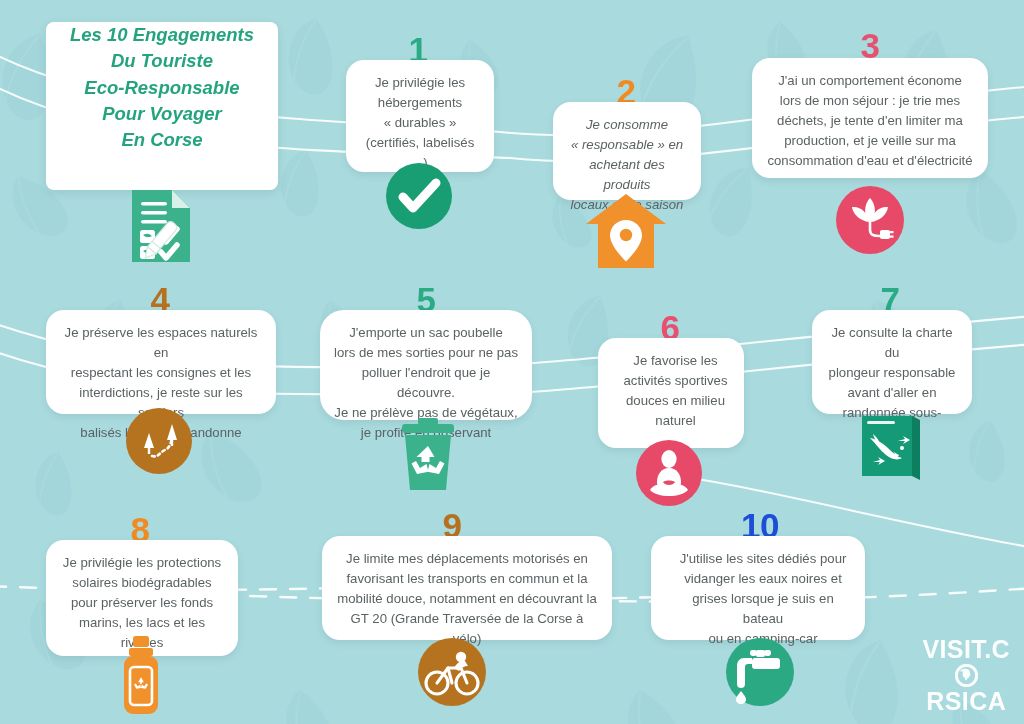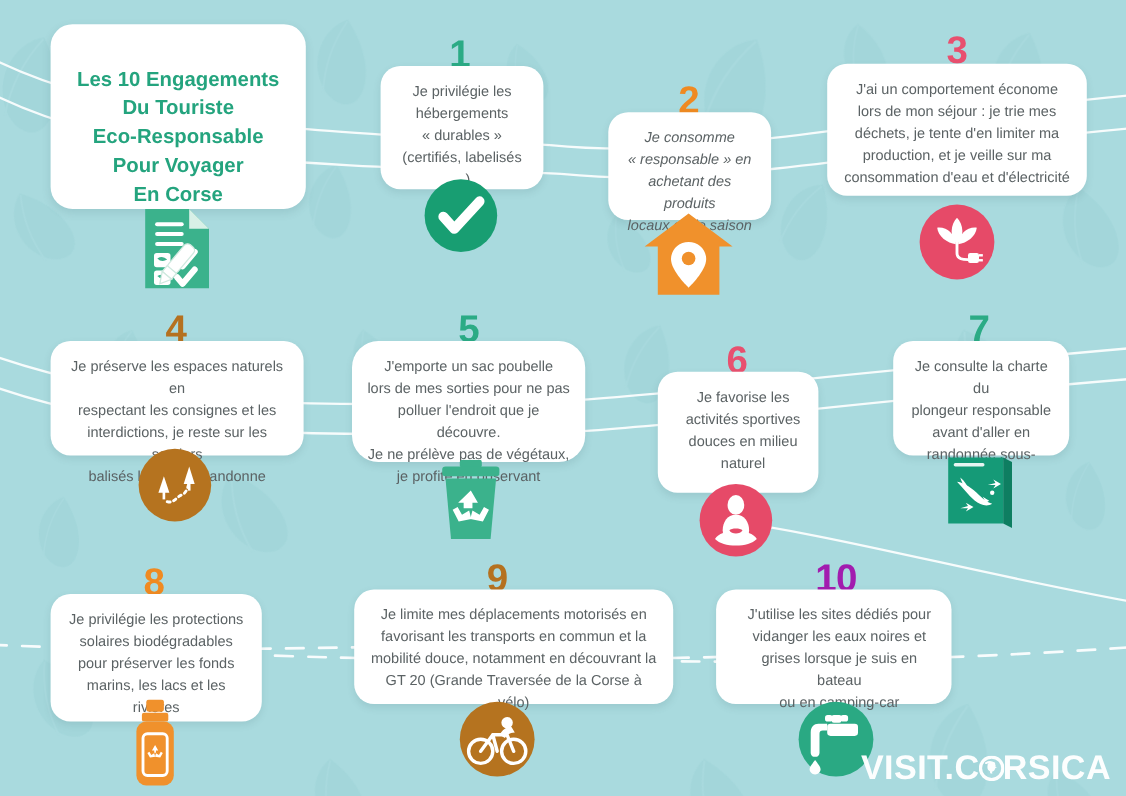--- a/index.html
+++ b/index.html
@@ -62,26 +62,27 @@
     display: flex;
     align-items: center;
     justify-content: center;
   }
   
   #title-card {
     position: absolute;
     left: 46px; top: 22px;
     width: 232px; height: 168px;
     background: #ffffff;
-    border-radius: 20px;
+    border-radius: 8px;
     box-shadow: 0 3px 8px rgba(60,100,105,0.14);
     display: flex;
-    align-items: flex-end;
+    align-items: flex-start;
     justify-content: center;
     text-align: center;
+    font-style: italic;
   }
   #title-text {
     font-size: 18.5px;
     font-weight: bold;
     line-height: 1.42;
     color: #24a47e;
     white-space: pre-line;
     font-family: "Liberation Sans", sans-serif;
   }
   #title-icon {
@@ -89,25 +90,26 @@
     left: 128px; top: 186px;
     width: 74px; height: 80px;
   }
   
   #logo {
     position: absolute;
     right: 14px; bottom: 8px;
     display: flex;
     align-items: center;
     color: #ffffff;
-    font-size: 31px;
+    font-size: 25px;
     font-weight: bold;
     letter-spacing: 0.4px;
     font-family: "Liberation Sans", sans-serif;
     opacity: 0.97;
+    flex-direction: column;
   }
 </style>
 </head>
 <body>
 
 <div id="stage">
 
   <svg id="bg-leaves" viewBox="0 0 1024 724">
     <defs>
       <g id="leafShape">
@@ -357,21 +359,21 @@
         <path d="M19,45 L30,30 L43,30 L49,45" stroke-linejoin="round" stroke-linecap="round"></path>
         <path d="M30,30 L34,45" stroke-linecap="round"></path>
       </g>
       <g fill="#ffffff">
         <circle cx="43" cy="19" r="5.2"></circle>
         <path d="M36,30 c3,-5 7,-8 11,-7 l3,5 c-4,0 -7,2 -9,5 Z"></path>
       </g>
     </svg>
   </div>
 
-  <div class="num" style="left:720px; top:508px; width:80px; color:#a21caf;">10</div>
+  <div class="num" style="left:720px; top:508px; width:80px; color:#1d4ed8;">10</div>
   <div class="card" style="left:651px; top:536px; width:214px; height:104px;padding-left:24px;">
     <div class="card-text">J'utilise les sites dédiés pour
 vidanger les eaux noires et
 grises lorsque je suis en bateau
 ou en camping-car</div>
   </div>
   <div class="badge" style="left:726px; top:638px; width:68px; height:68px; background:#2aa983;">
     <svg viewBox="0 0 68 68" width="68" height="68">
       <g fill="#ffffff">
         <rect x="30" y="12" width="9" height="7" rx="2"></rect>

